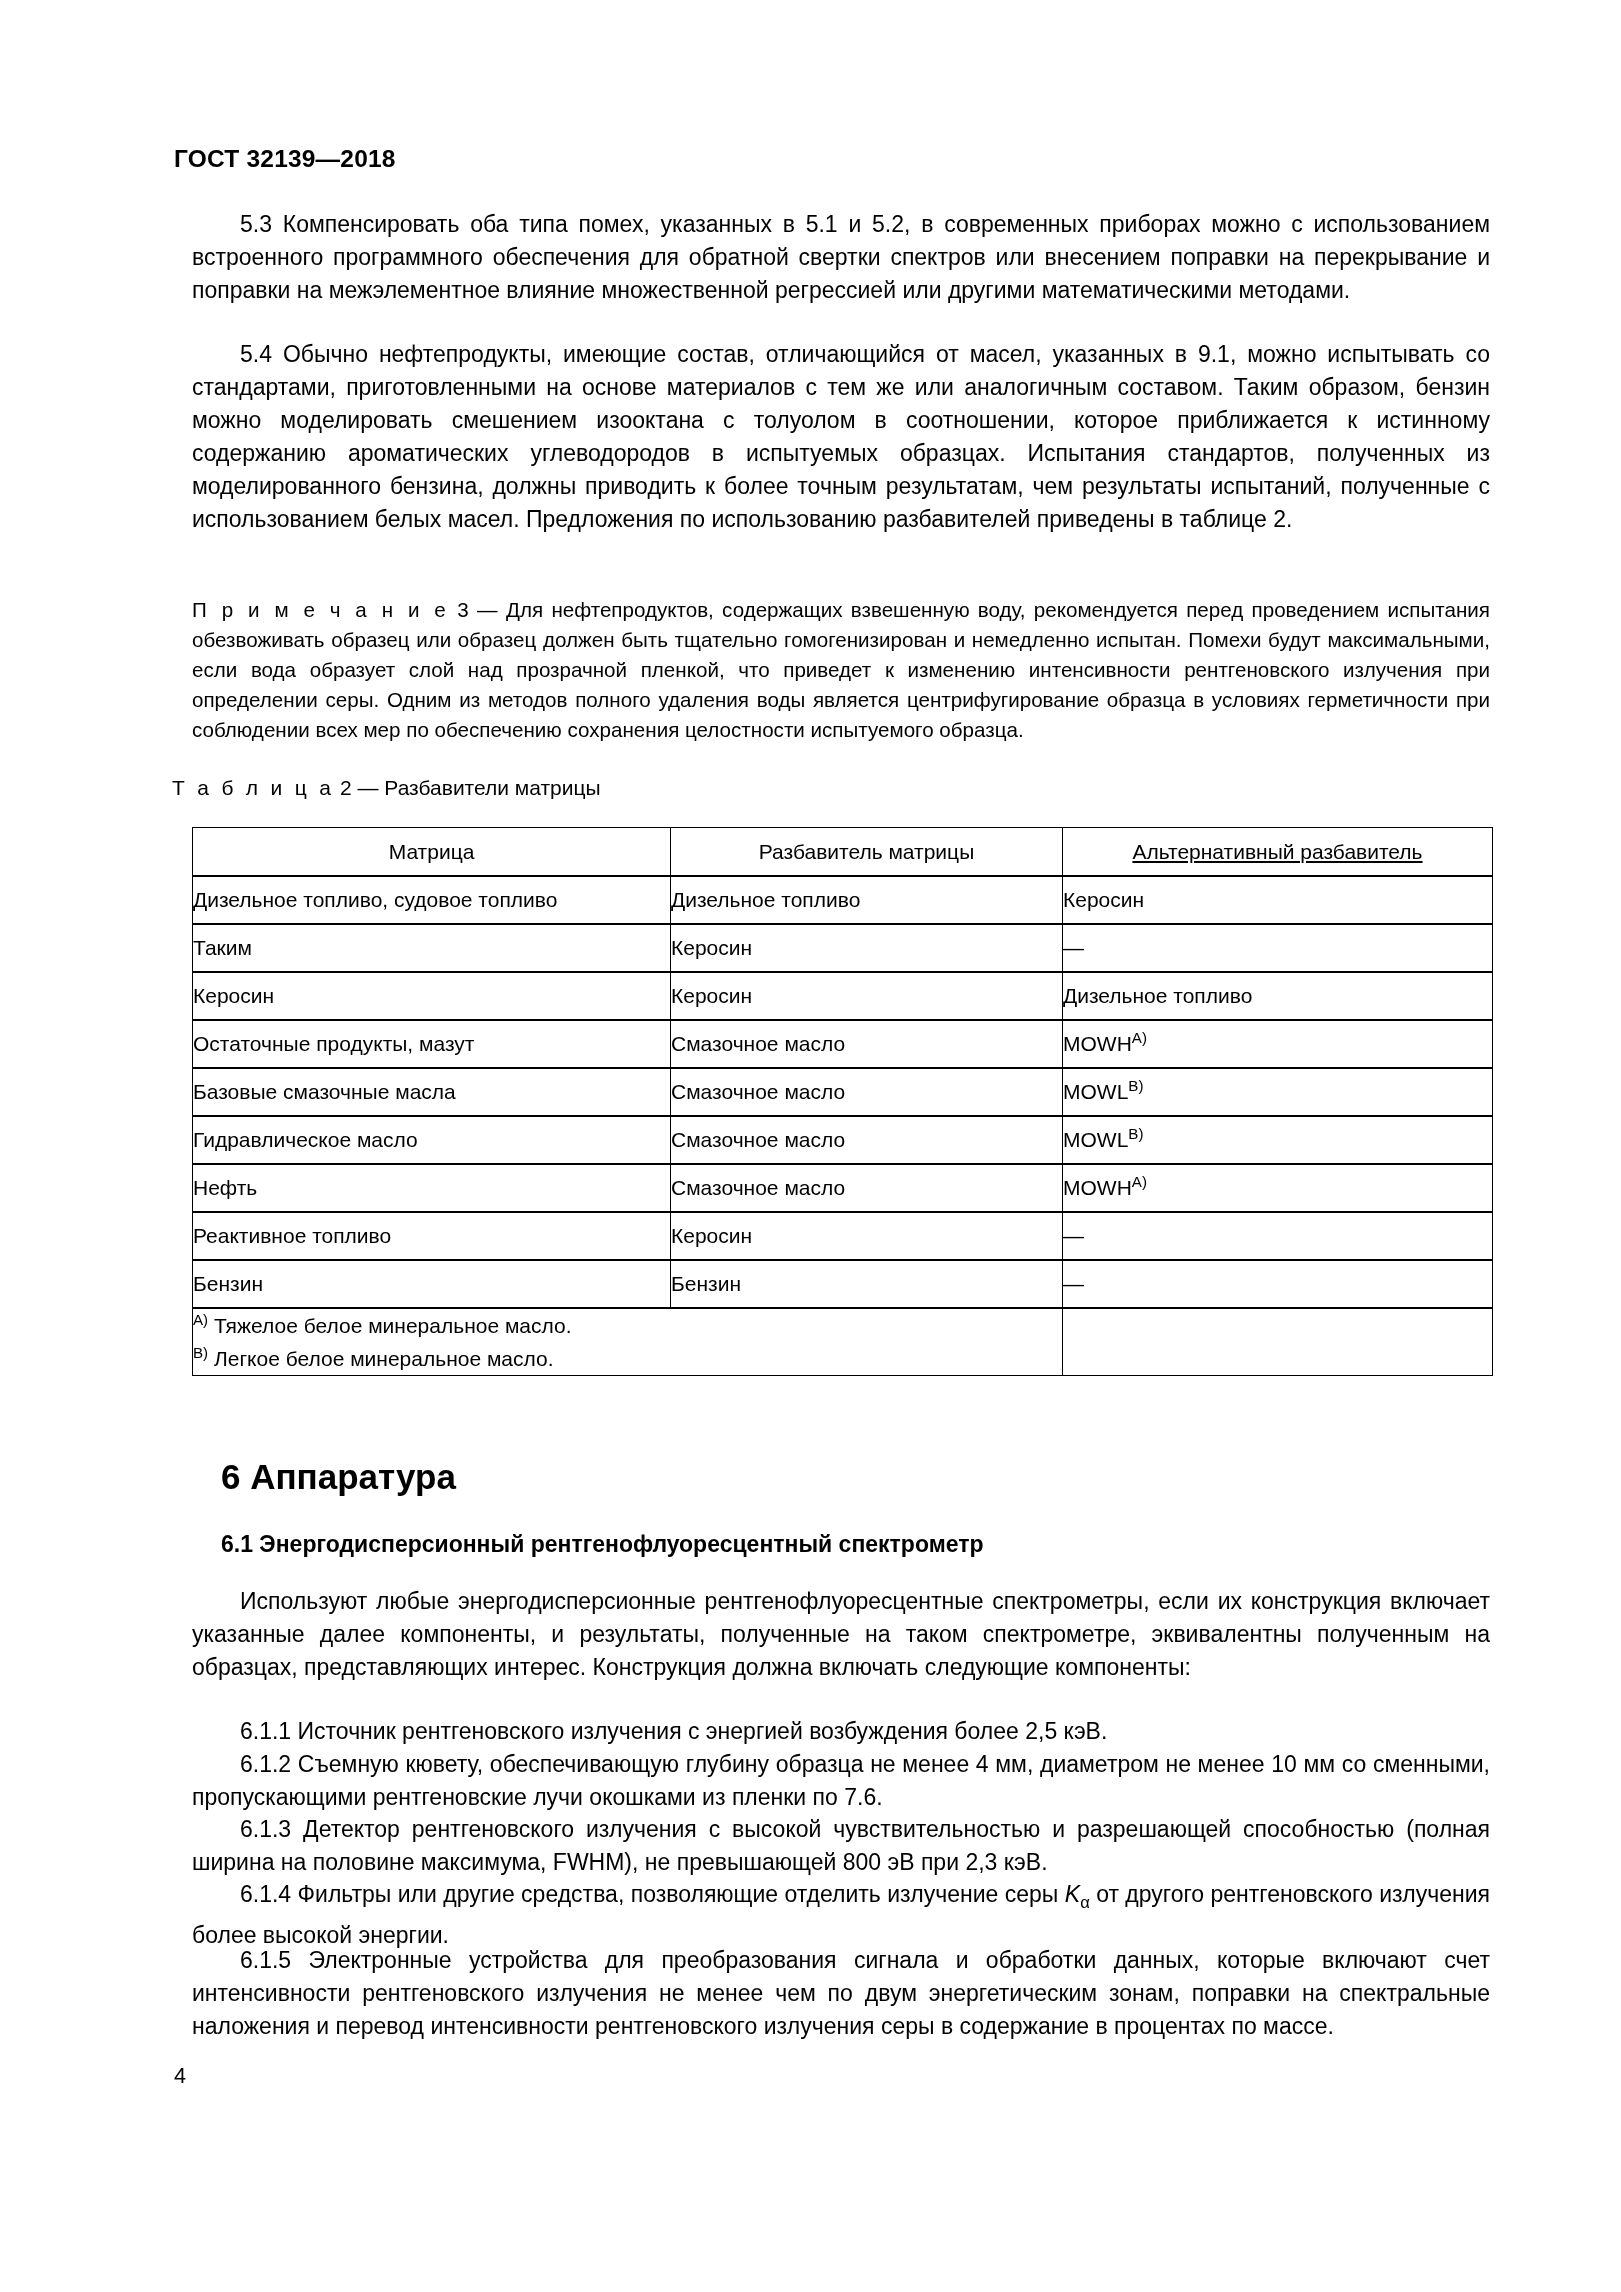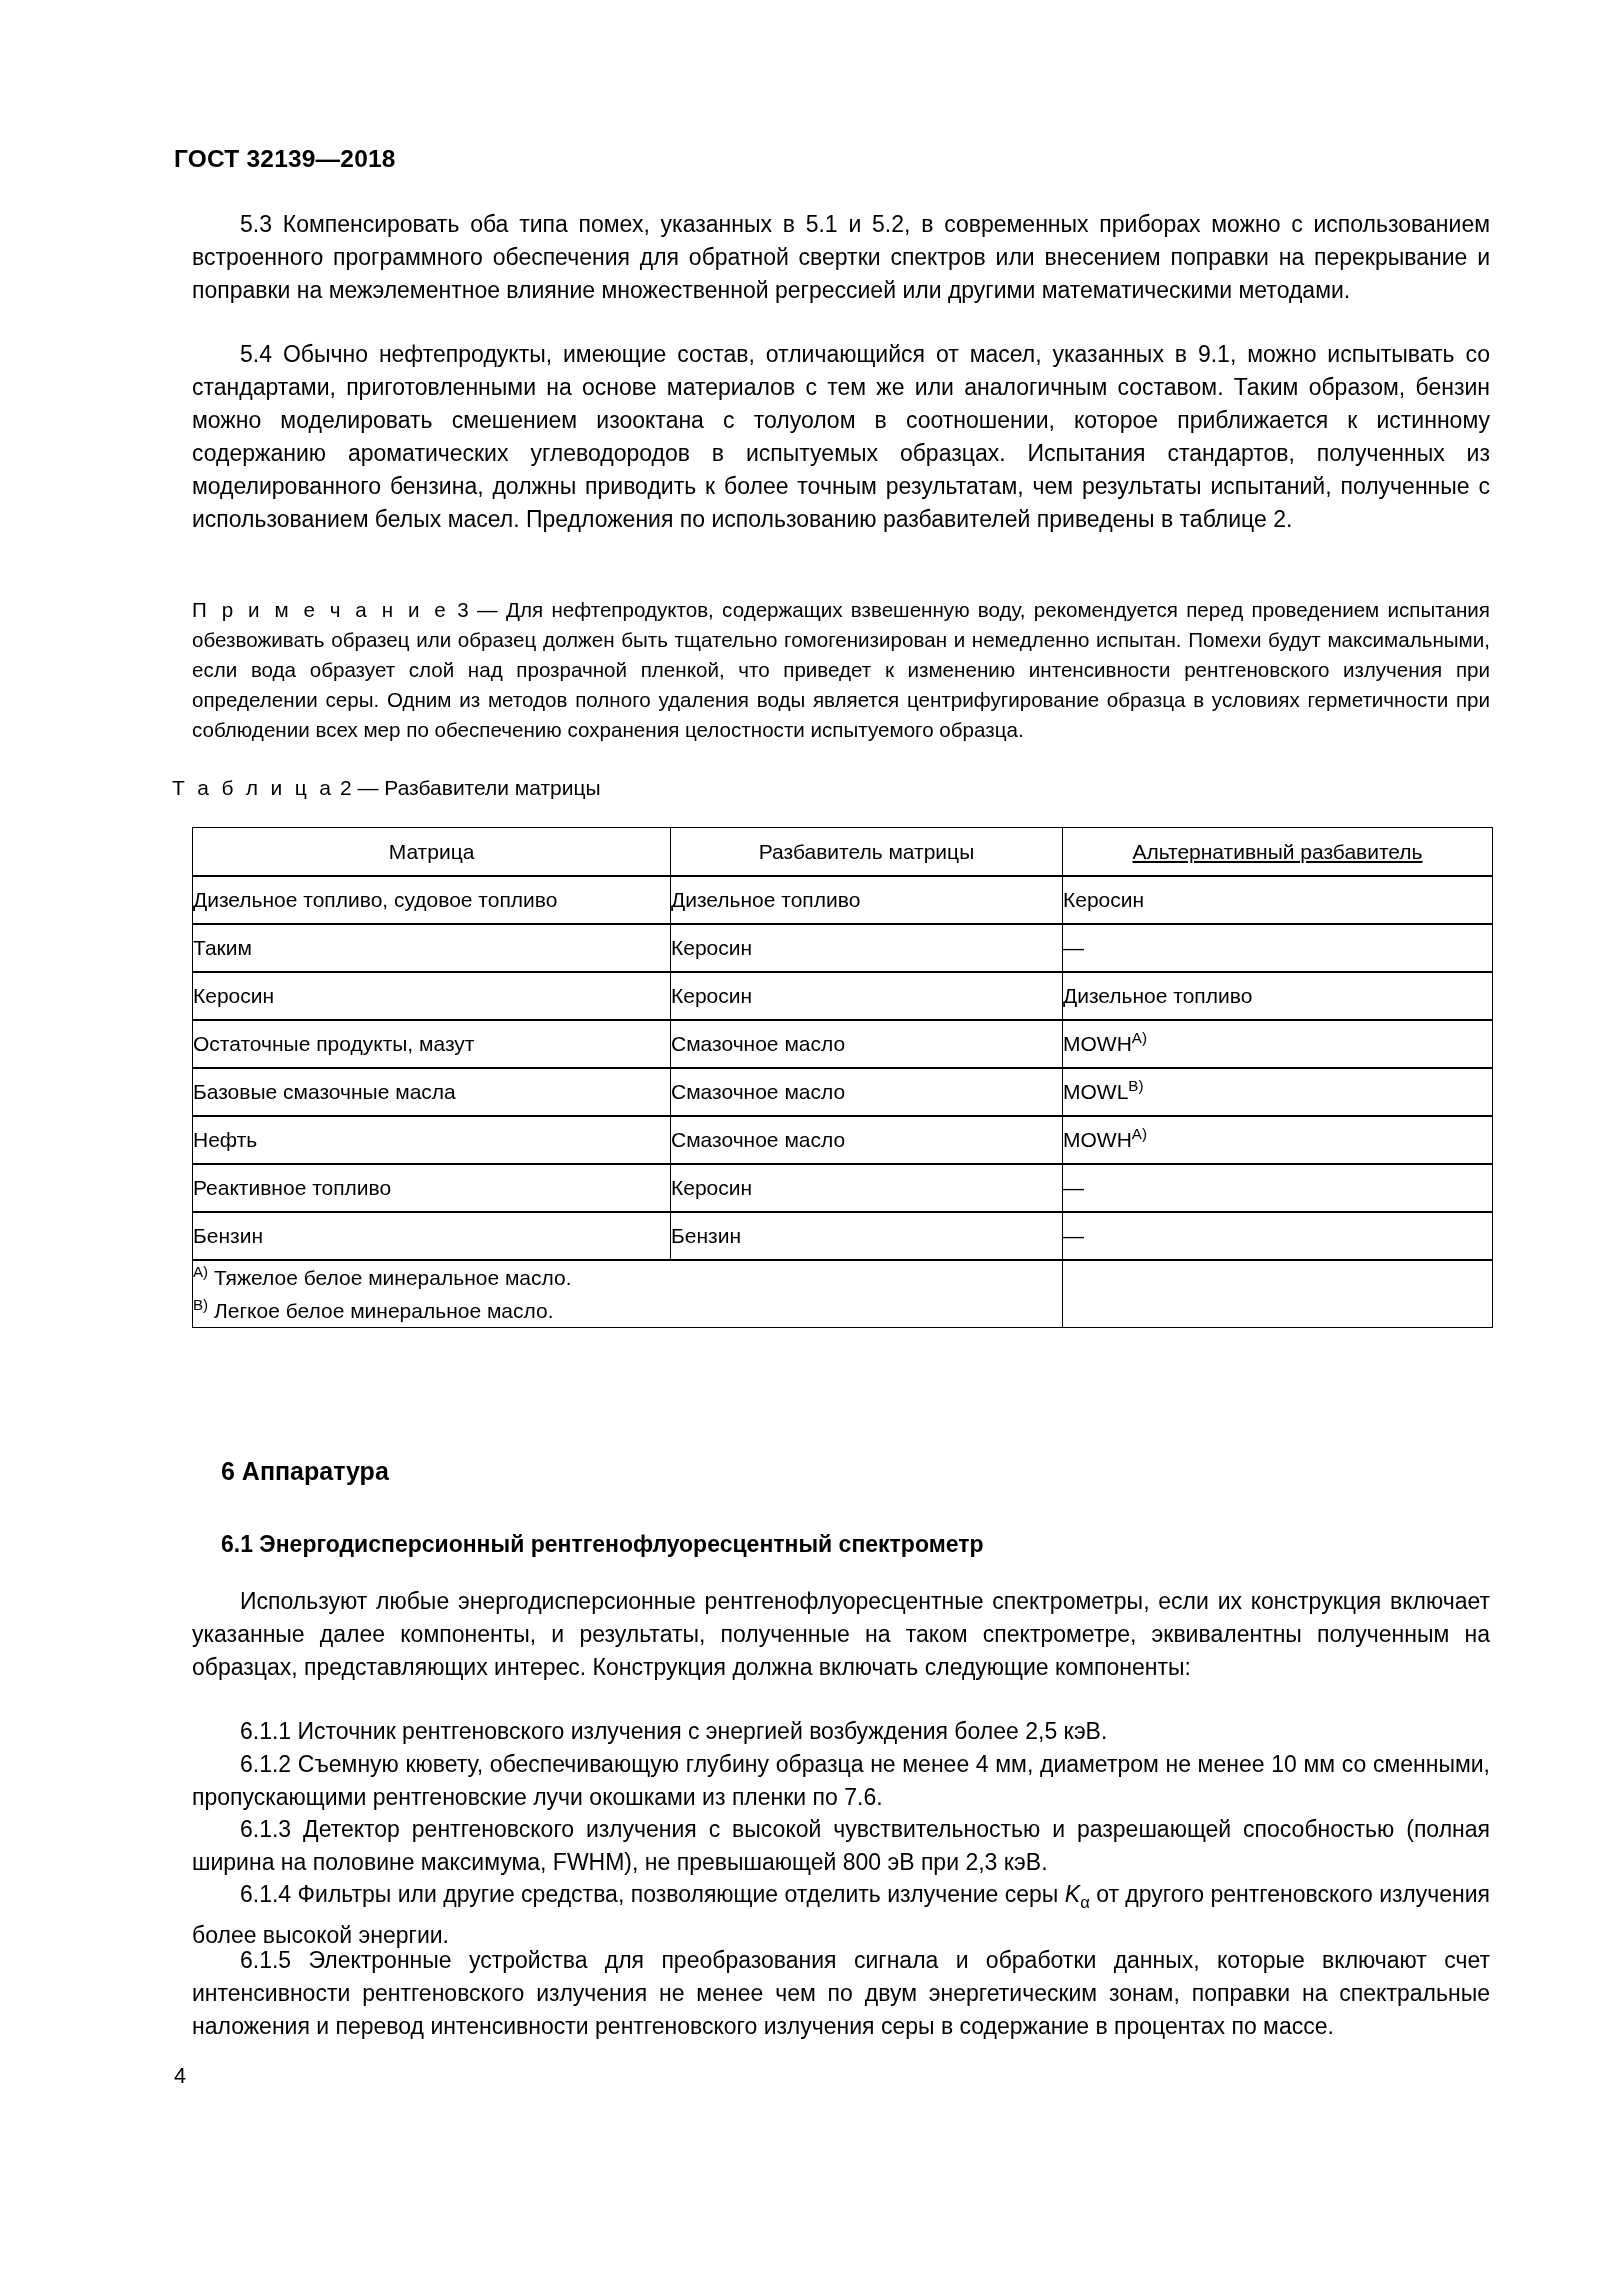--- a/index.html
+++ b/index.html
@@ -114,21 +114,21 @@
   sup.fn {
     font-size: 0.72em;
     vertical-align: super;
     line-height: 0;
   }
 
   
   .h-section {
     position: absolute;
     left: 221px;
-    font-size: 25px;
+    font-size: 35px;
     font-weight: bold;
   }
   .h-sub {
     position: absolute;
     left: 221px;
     font-size: 23px;
     font-weight: bold;
   }
 
   
@@ -191,20 +191,25 @@
           <td>Керосин</td>
           <td><span>Дизельное топливо</span><sup class="fn"></sup></td>
         </tr>
         <tr>
           <td>Остаточные продукты, мазут</td>
           <td>Смазочное масло</td>
           <td><span>MOWH</span><sup class="fn">A)</sup></td>
         </tr>
         <tr>
           <td>Базовые смазочные масла</td>
+          <td>Смазочное масло</td>
+          <td><span>MOWL</span><sup class="fn">B)</sup></td>
+        </tr>
+        <tr>
+          <td>Гидравлическое масло</td>
           <td>Смазочное масло</td>
           <td><span>MOWL</span><sup class="fn">B)</sup></td>
         </tr>
         <tr>
           <td>Нефть</td>
           <td>Смазочное масло</td>
           <td><span>MOWH</span><sup class="fn">A)</sup></td>
         </tr>
         <tr>
           <td>Реактивное топливо</td>

